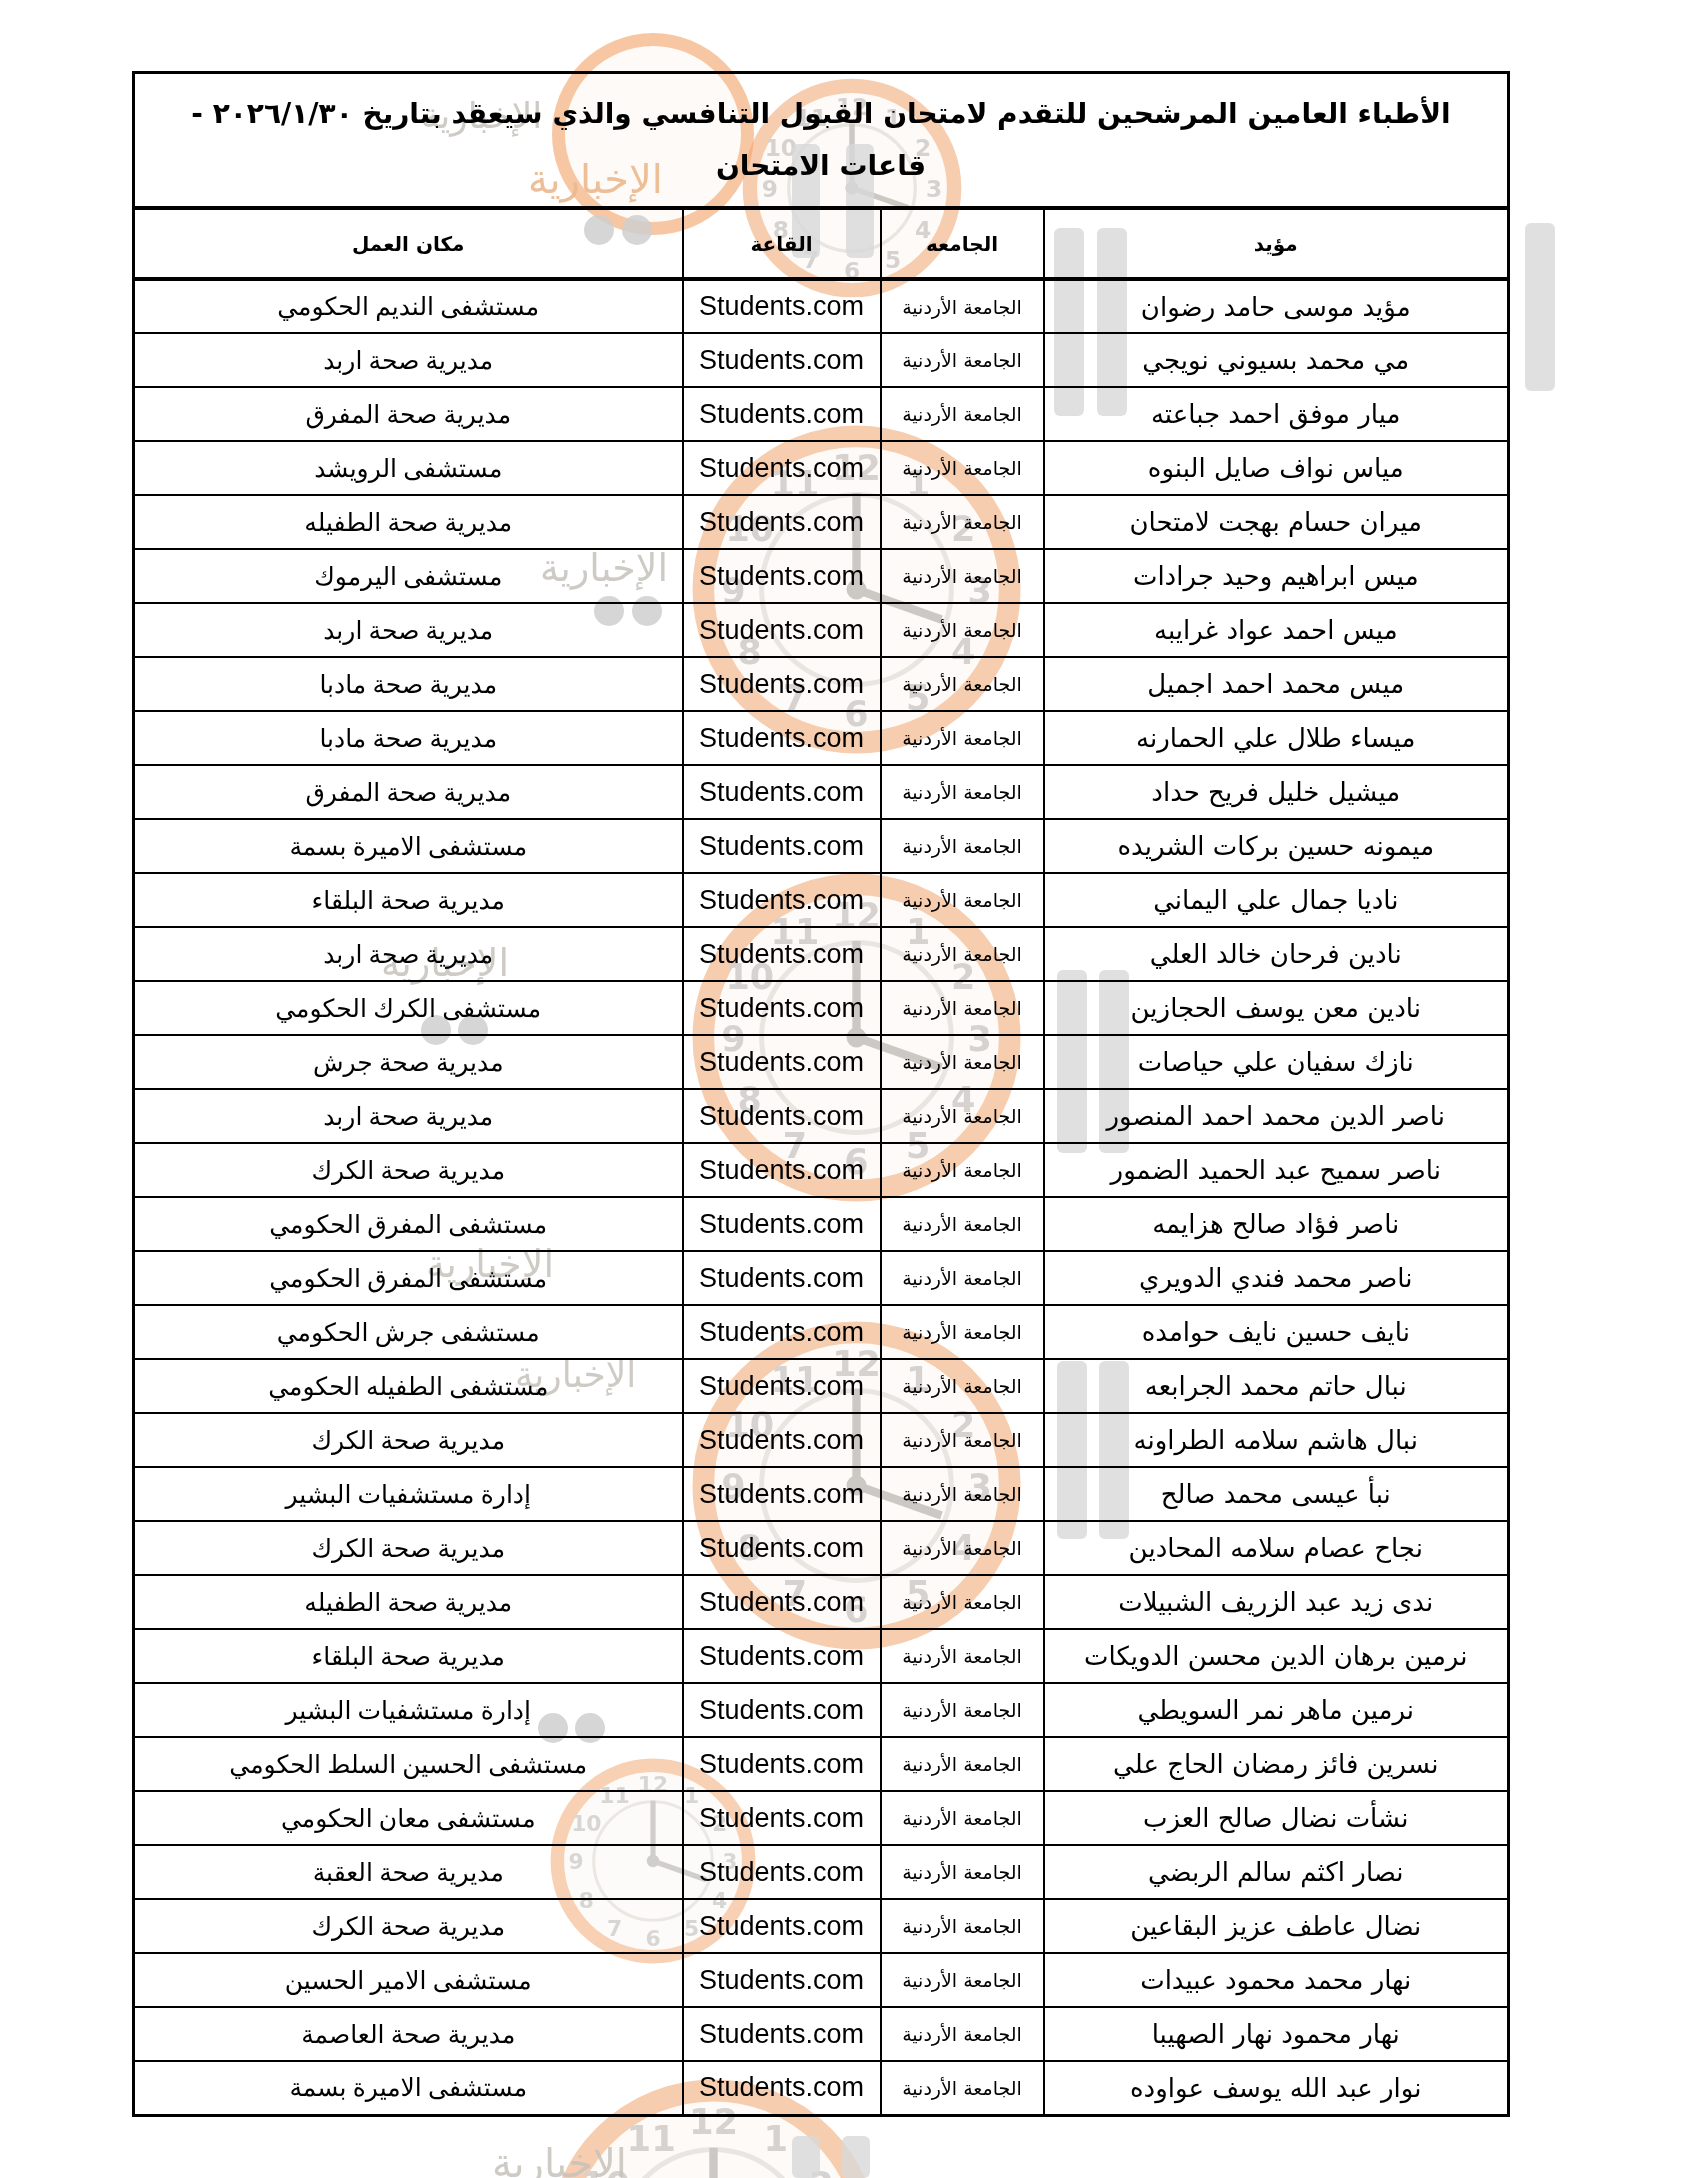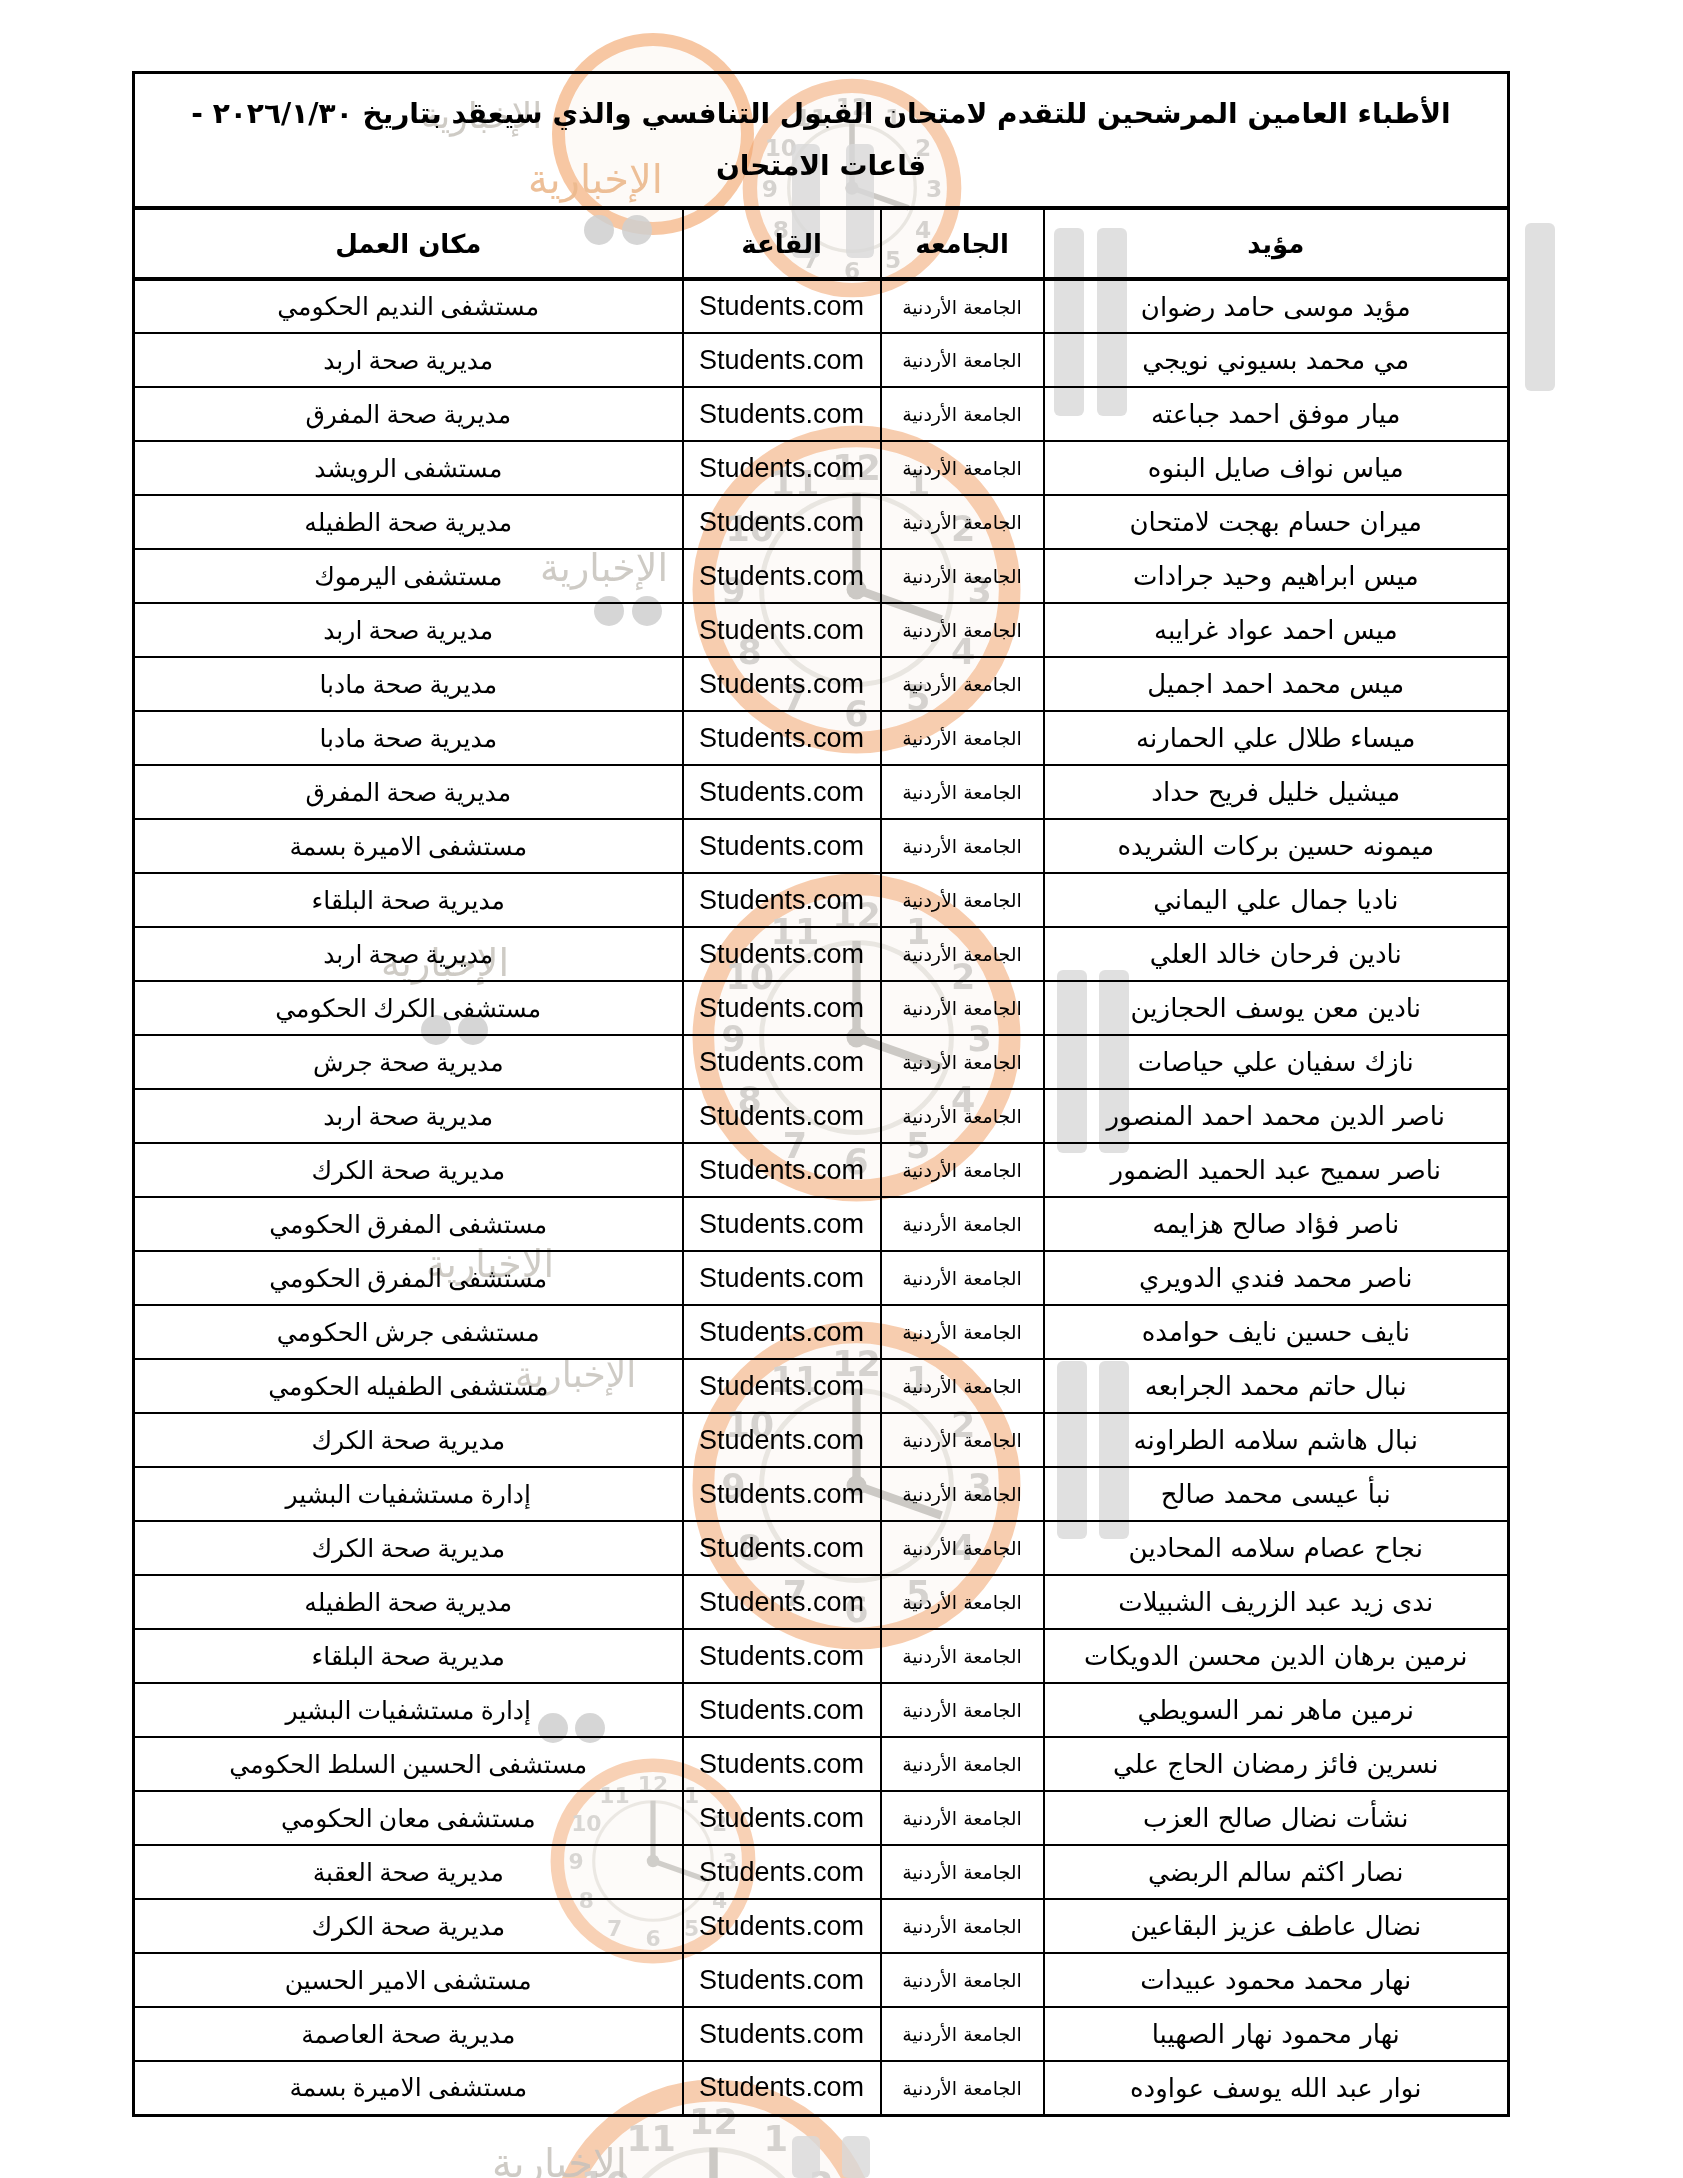--- a/index.html
+++ b/index.html
@@ -55,21 +55,21 @@
     border:3px solid #000 !important;
     border-bottom-width:4px !important;
     height:124px;
     font-size:28px;
     font-weight:bold;
     line-height:1.85;
     padding:4px 54px !important;
   }
   .header-row th{
     height:67px;
-    font-size:26px;
+    font-size:20px;
     font-weight:bold;
     border-bottom-width:4px;
   }
   .doc-table tbody tr{height:54px;}
   .c-name{font-size:26px;}
   .c-univ{font-size:19px;}
   .c-hall{font-family:"Liberation Sans", sans-serif;font-size:27px;direction:ltr;}
   .c-work{font-size:25px;font-family:Liberation Serif, serif;}
   .doc-table tr > *:first-child{border-right-width:3px;}
   .doc-table tr > *:last-child{border-left-width:3px;}

